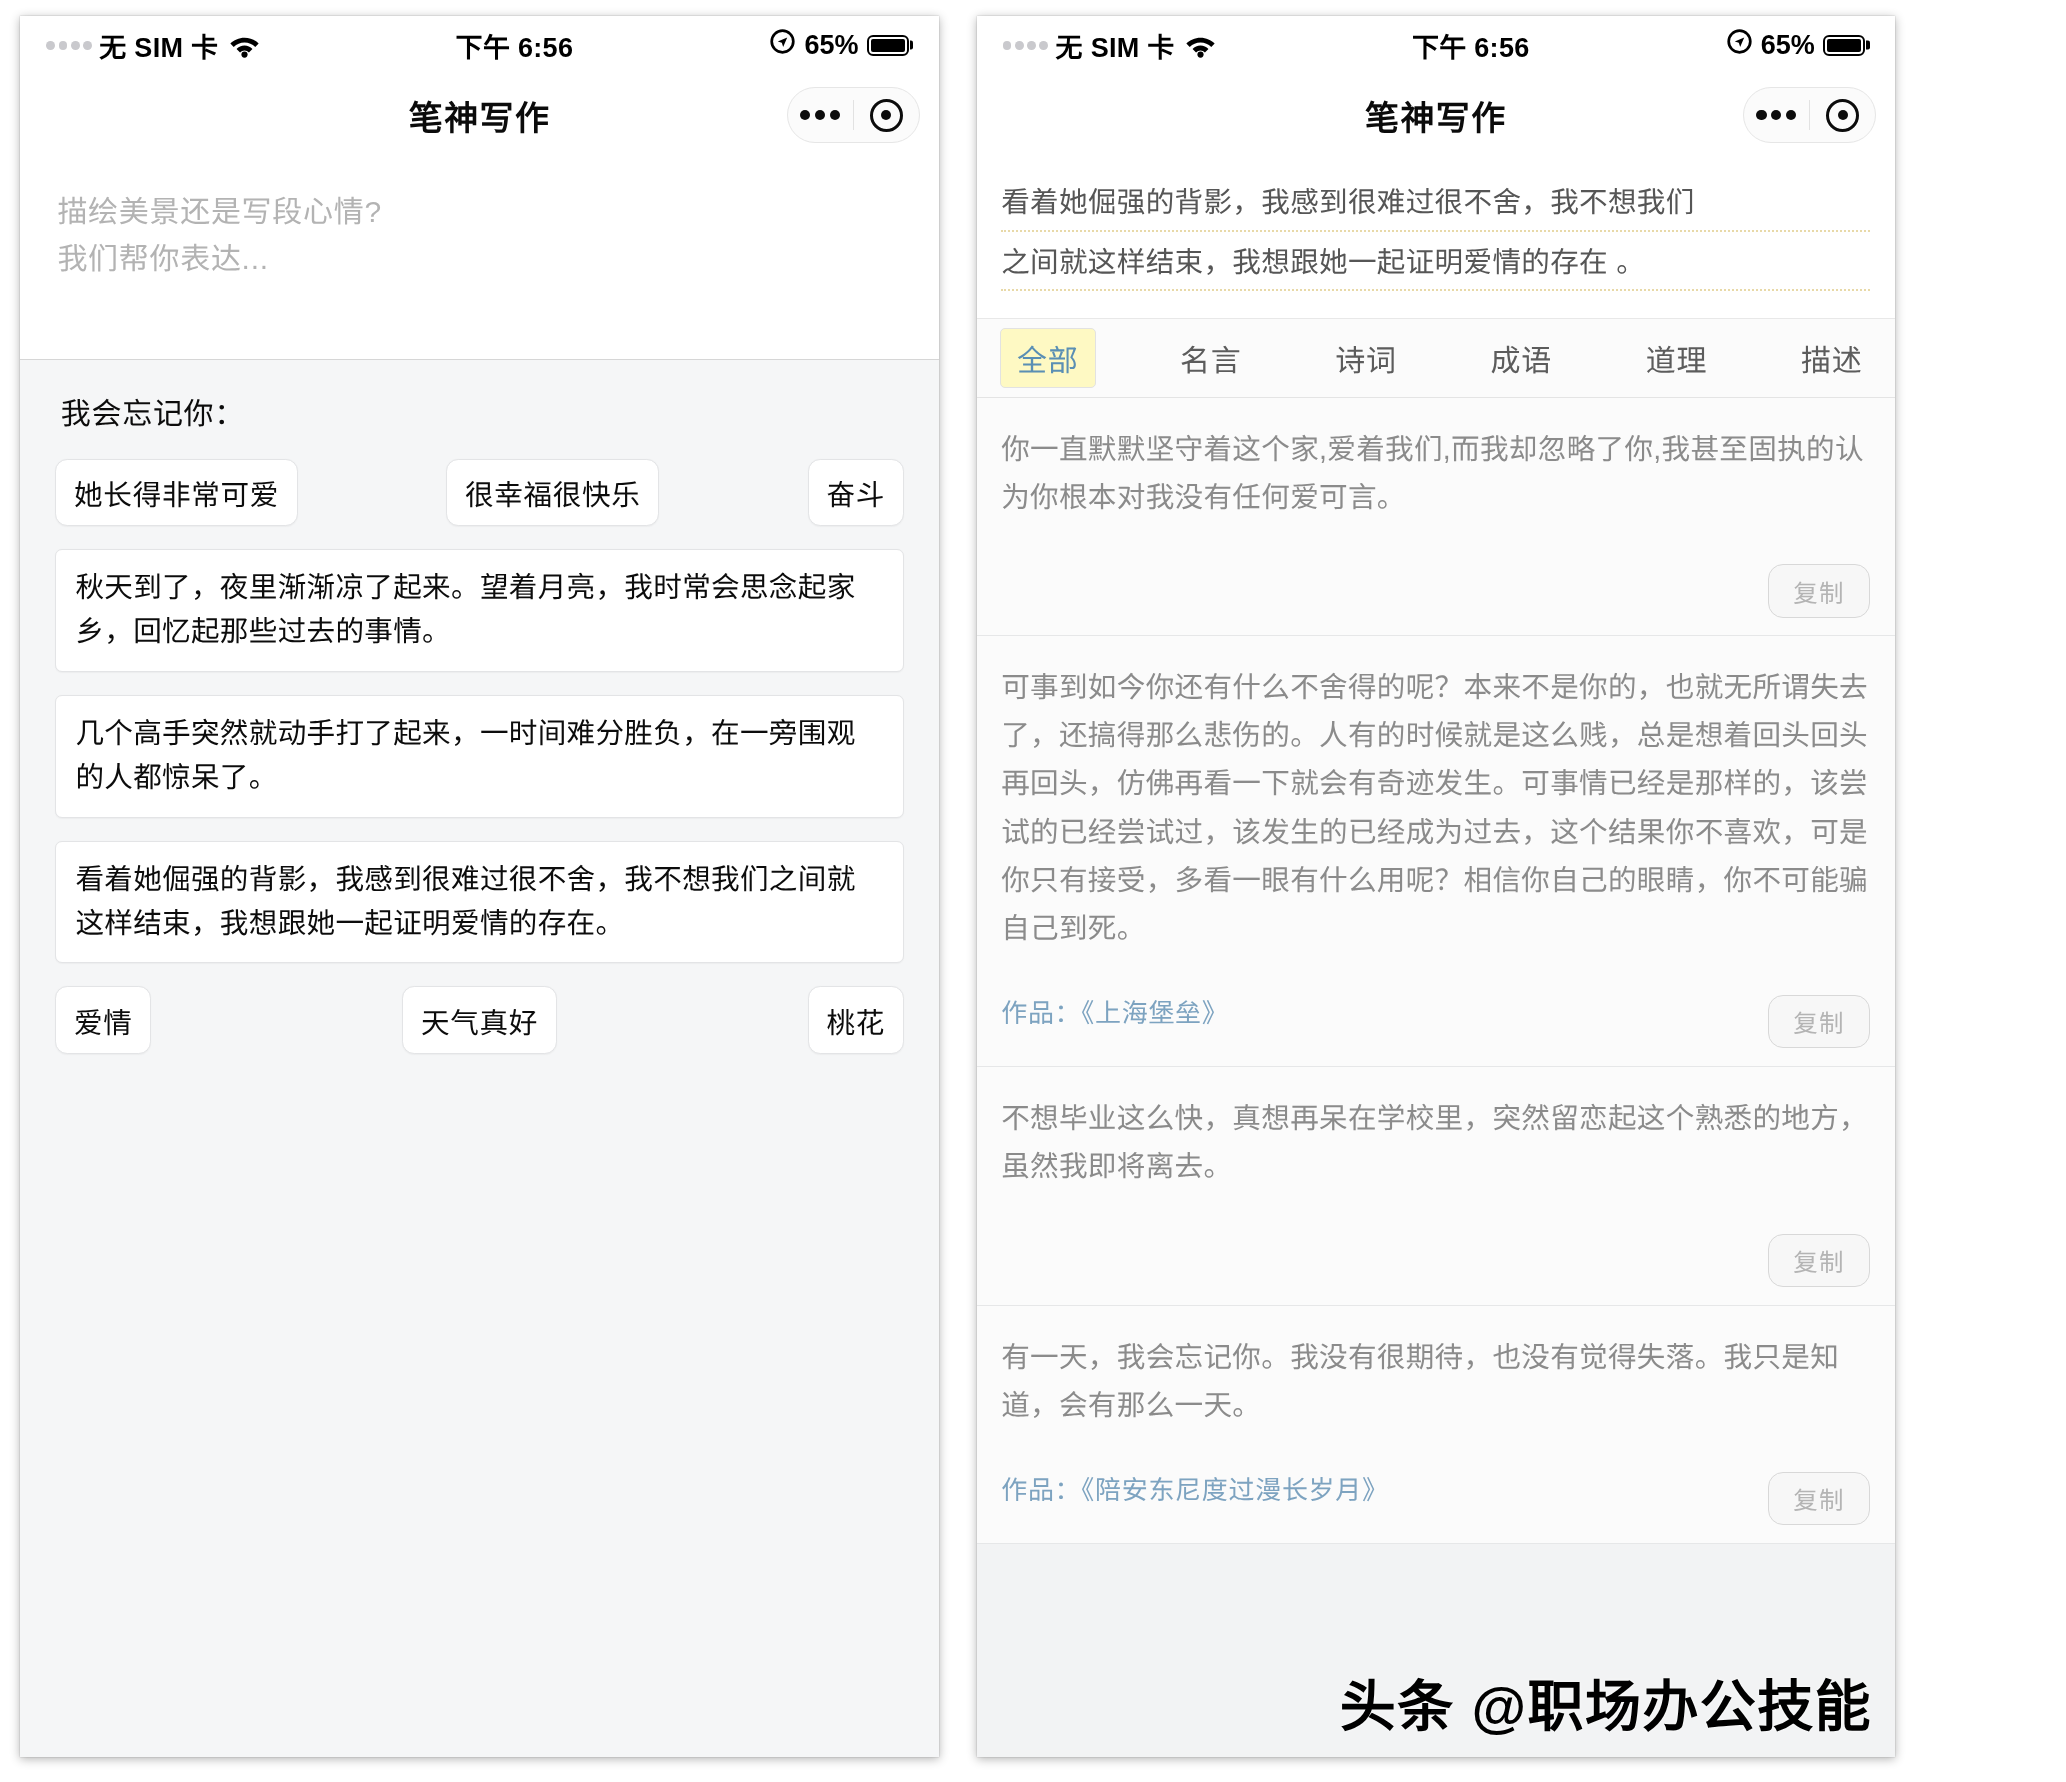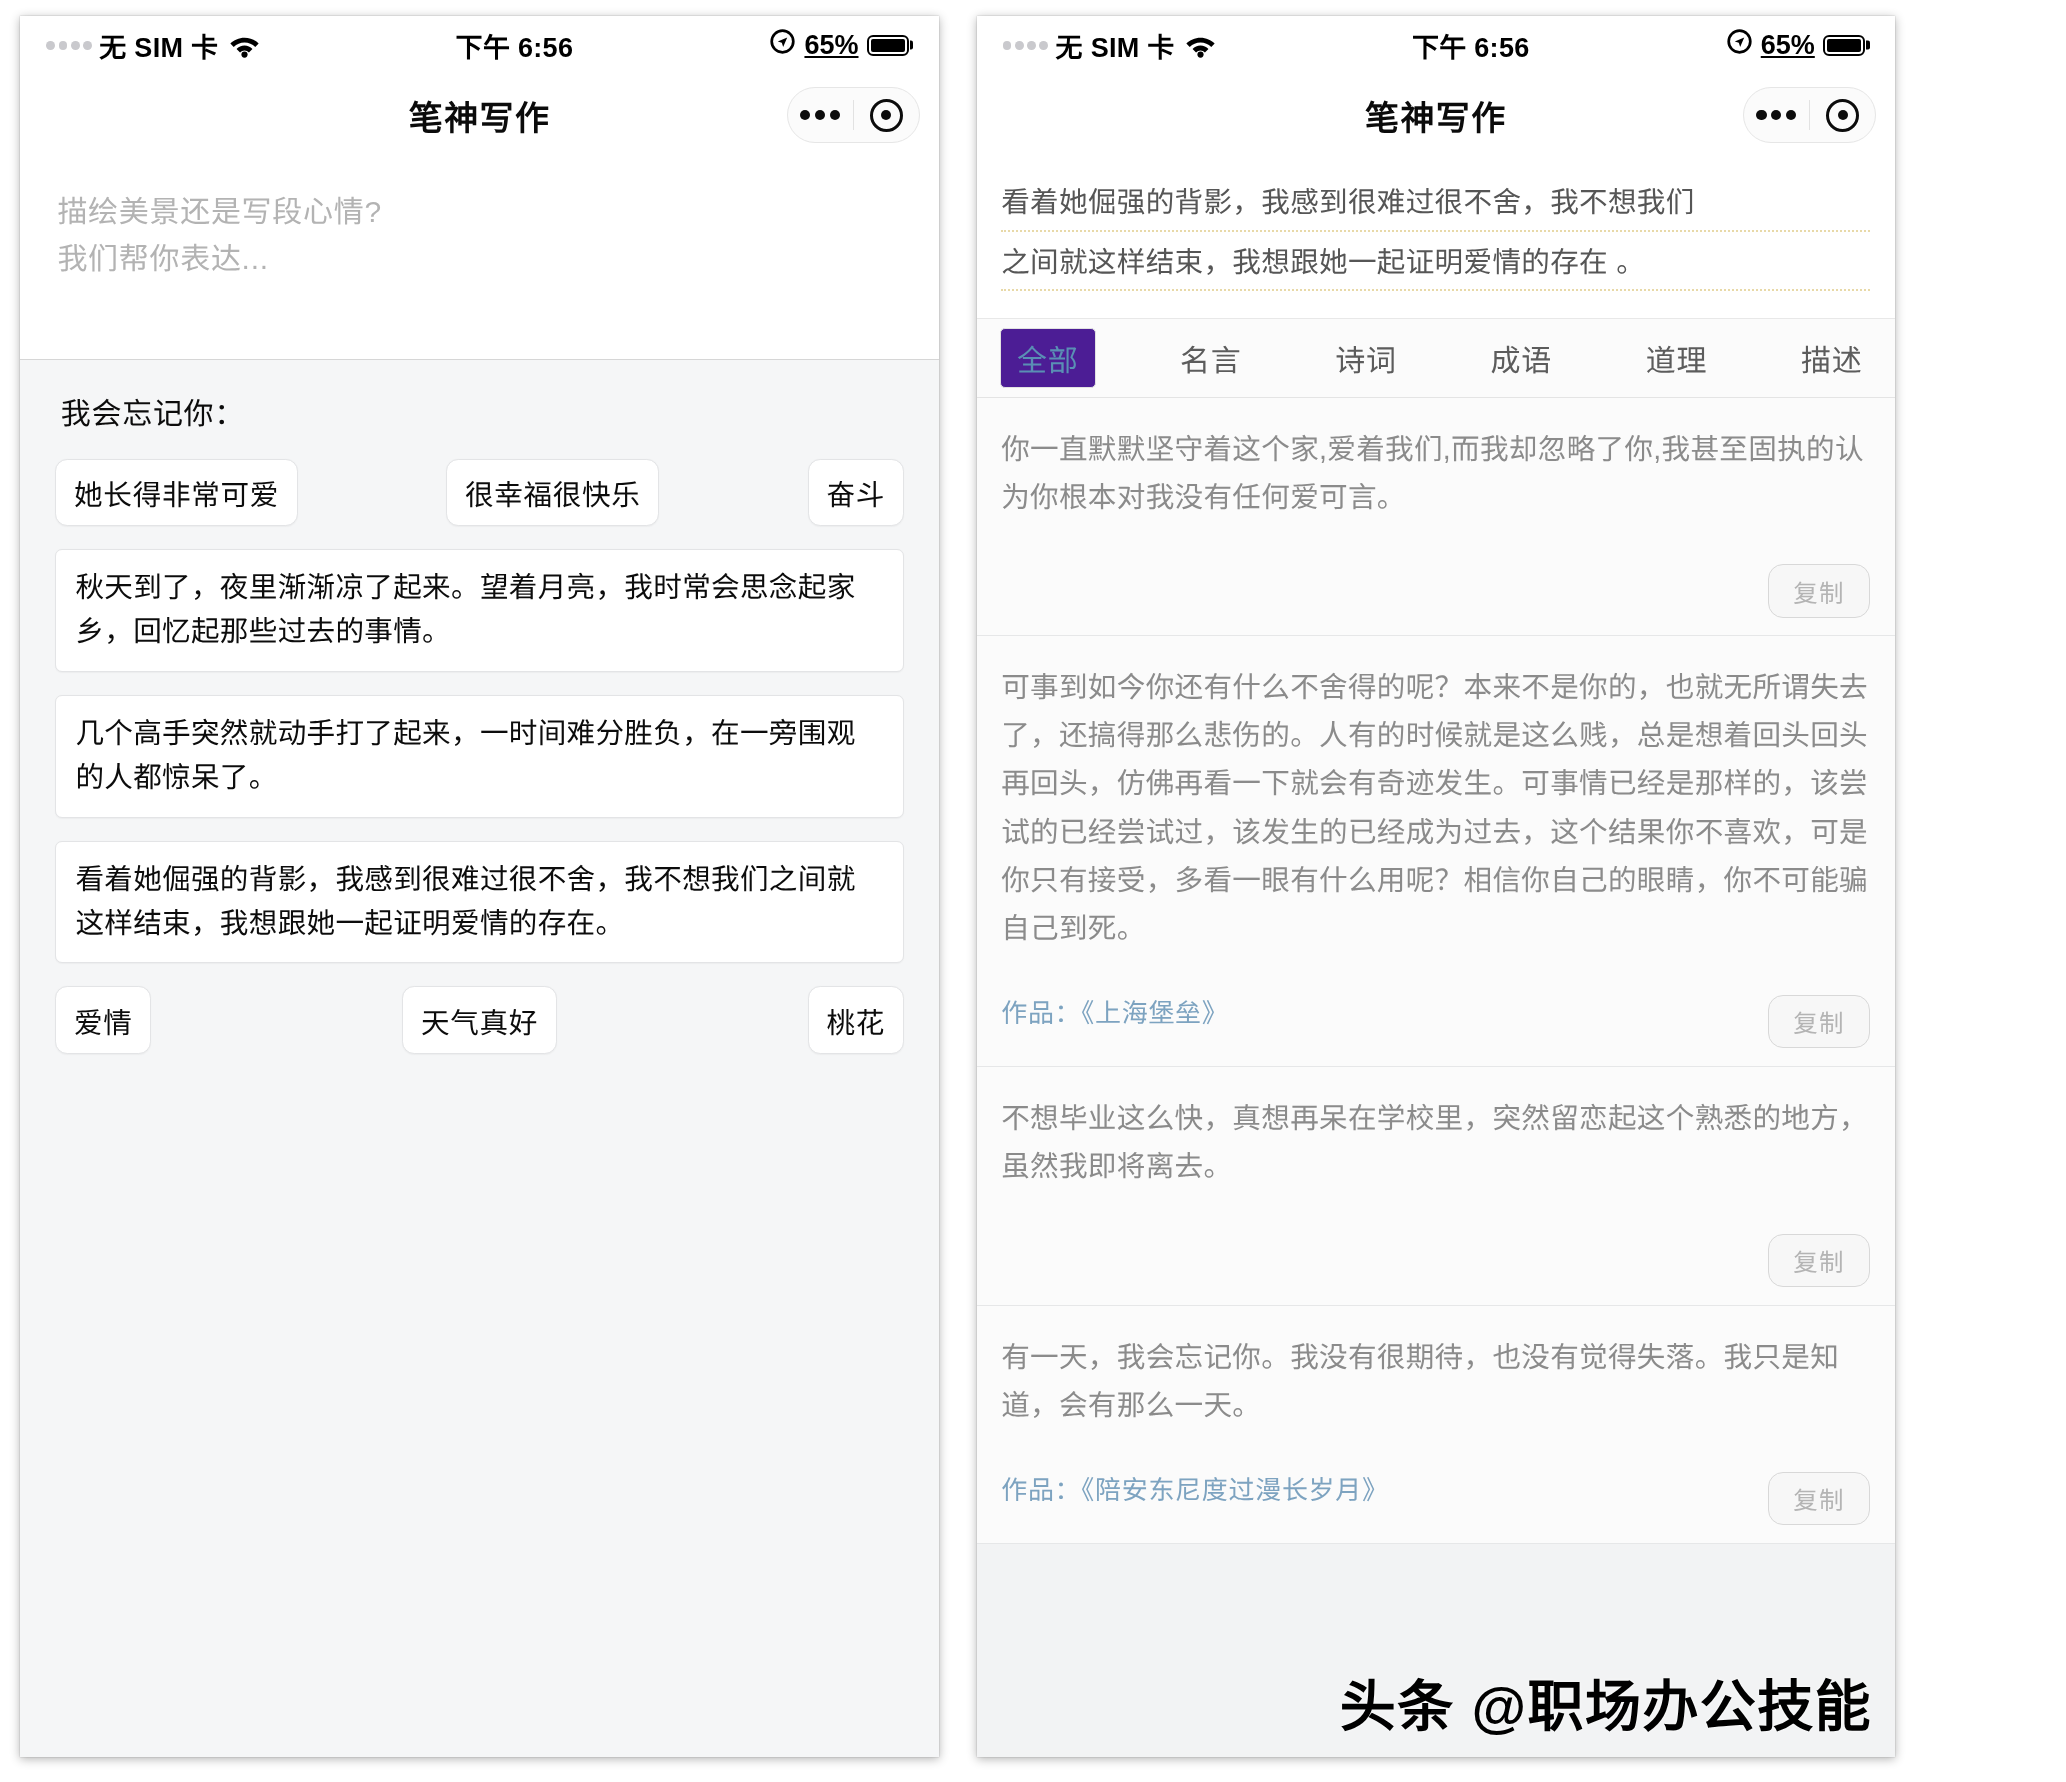--- a/index.html
+++ b/index.html
@@ -47,21 +47,21 @@
   .sb-left { display: flex; align-items: center; gap: 7.5px; }
   .sb-center { flex: 1; text-align: center; font-weight: 600; letter-spacing: 0.3px; }
   .sb-right { display: flex; align-items: center; gap: 8.2px; }
 
   .signal-dots { display: flex; align-items: center; gap: 3.4px; }
   .signal-dots i { display: block; width: 8.8px; height: 8.8px; border-radius: 50%; background: #c9c9cd; }
 
   .carrier { font-weight: 700; font-size: 27px; letter-spacing: 0.3px; }
 
   .wifi { width: 31px; height: 23px; position: relative; margin-left: 2.7px; }
-  .bat-pct { font-weight: 600; font-size: 27px; text-decoration: underline; }
+  .bat-pct { font-weight: 600; font-size: 27px; }
   .battery {
     width: 42px; height: 21px;
     border: 2.7px solid #000; border-radius: 6.1px;
     position: relative; padding: 2px;
   }
   .battery::after {
     content: ""; position: absolute; right: -6.8px; top: 50%;
     transform: translateY(-50%);
     width: 3.4px; height: 8.8px; background: #000; border-radius: 0 2px 2px 0;
   }
@@ -189,21 +189,21 @@
   .tab {
     font-size: 30px;
     color: #5c5c5c;
     letter-spacing: 0.7px;
     padding: 6.8px 9.5px;
   }
   .tab.active {
     color: #5a8fb4;
     border: 1.4px solid #e2e2e2;
     border-radius: 5px;
-    background: #4c1d95;
+    background: #fef9c3;
     padding: 6.8px 16.3px;
   }
 
   .cards {
     flex: 1;
     background: #f2f3f4;
     overflow: hidden;
     position: relative;
   }
   .card {

